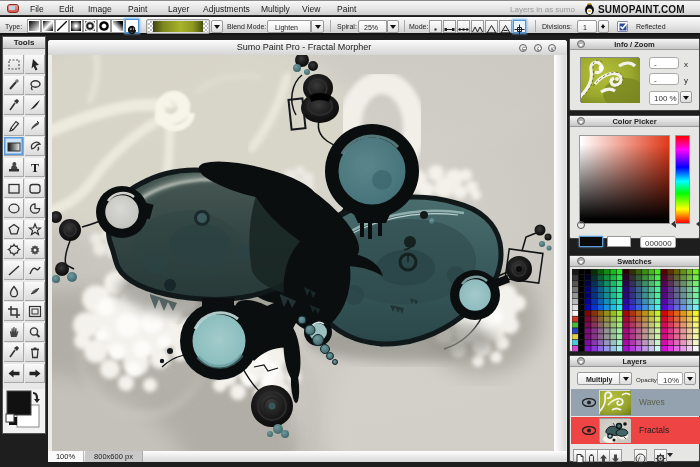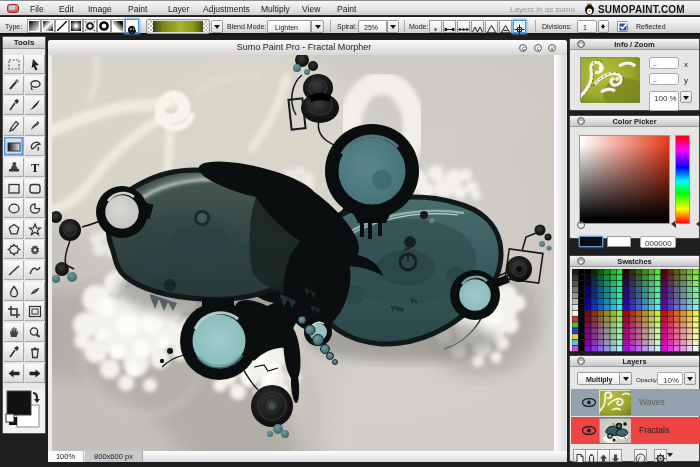--- a/index.html
+++ b/index.html
@@ -693,21 +693,21 @@
 <path d="M-2 42 C 10 32 14 22 12 10 C 11 2 18 0 22 5"></path>
 <path d="M12 28 C 20 18 32 12 38 15 C 45 18 43 28 35 29"></path>
 </g>
 <circle cx="20" cy="10" r="2.5" fill="#fff" opacity="0.9"></circle>
 <circle cx="36" cy="21" r="2" fill="#fff" opacity="0.85"></circle>
 </svg></div>
     <div class="inbox" style="left:79px;top:18px;width:30px;height:12px;padding:2px 0 0 4px;border-radius:3px">-</div>
     <div style="position:absolute;left:114px;top:21px;font-size:8px;color:#222">x</div>
     <div class="inbox" style="left:79px;top:34px;width:30px;height:12px;padding:2px 0 0 4px;border-radius:3px">-</div>
     <div style="position:absolute;left:114px;top:37px;font-size:8px;color:#222">y</div>
-    <div class="inbox" style="left:79px;top:52px;width:30px;height:20px;padding:2px 0 0 4px">100 %</div>
+    <div class="inbox" style="left:79px;top:52px;width:30px;height:14px;padding:2px 0 0 4px">100 %</div>
     <div class="ddarrow" style="left:110px;top:52px;width:12px;height:12px"></div>
   </div>
 
   <div class="panel" id="p-color" style="top:115px;height:124px">
     <div class="phdr"><div class="collapse"></div>Color Picker</div>
     <div style="position:absolute;left:9px;top:19px;width:91px;height:89px;border:1px solid #999;
        background:linear-gradient(rgba(0,0,0,0) 10%,rgba(0,0,0,0.5) 52%,#000 96%),linear-gradient(90deg,#fff 0%,#e03818 100%)"></div>
     <div style="position:absolute;left:7px;top:105px;width:8px;height:8px;border:1.2px solid #555;border-radius:50%;background:rgba(255,255,255,0.25)"></div>
     <div style="position:absolute;left:97px;top:104px;border:4px solid transparent;border-right:5px solid #333"></div>
     <div style="position:absolute;left:122px;top:104px;border:4px solid transparent;border-right:5px solid #333"></div>

